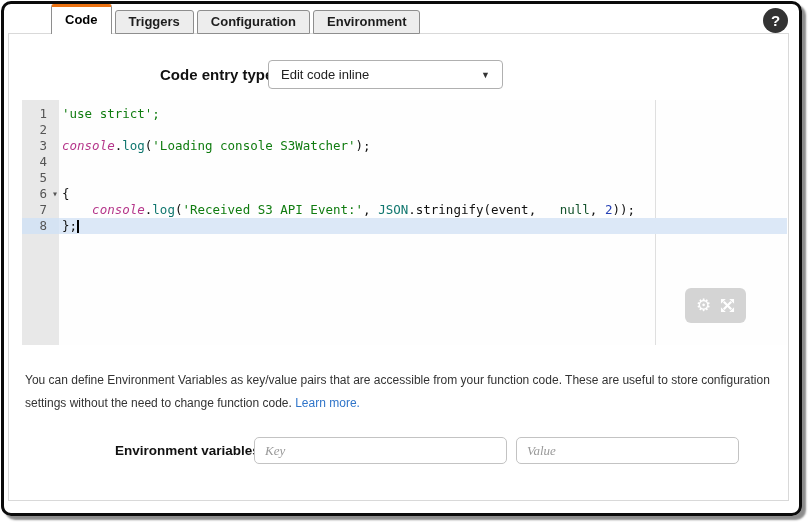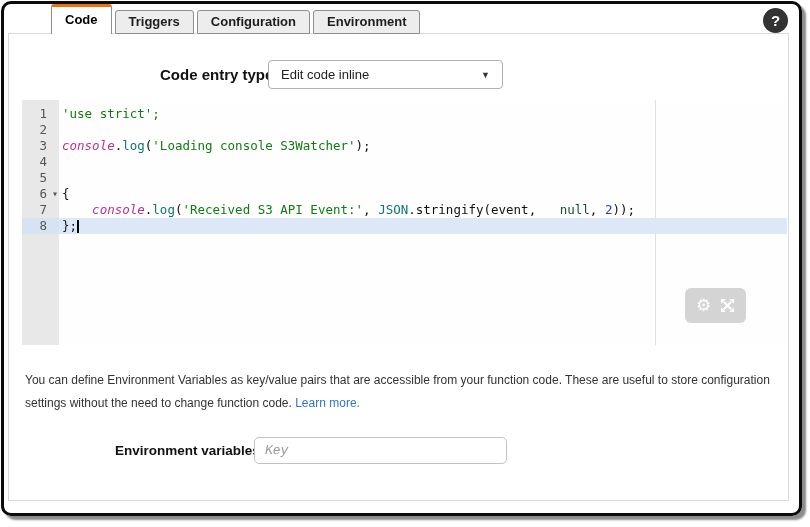--- a/index.html
+++ b/index.html
@@ -47,21 +47,21 @@
   .ed-btns{position:absolute;left:685px;top:288px;width:61px;height:35px;background:#d4d4d4;border-radius:6px;
            display:flex;align-items:center;justify-content:center;gap:9px;z-index:3;}
   .gear{color:#fff;font-size:17px;line-height:1;cursor:pointer;font-family:"DejaVu Sans",sans-serif;}
   .expand{cursor:pointer;display:flex;}
   
   .desc{position:absolute;left:25px;top:369px;width:758px;font-size:12px;line-height:23px;color:#333;}
   .desc a{color:#3075c9;text-decoration:none;cursor:pointer;}
   
   .env-label{position:absolute;left:115px;top:443px;font-size:13.5px;font-weight:bold;color:#111;}
   .env-input{position:absolute;top:437px;height:27px;border:1px solid #c3c3c3;border-radius:5px;
-             font-size:13px;padding:0 10px;color:#222;font-family:Liberation Mono, monospace;outline:none;}
+             font-size:13px;padding:0 10px;color:#222;font-family:Liberation Serif, serif;outline:none;}
   .env-input::placeholder{font-style:italic;color:#999;}
   #key-input{left:254px;width:253px;}
   #value-input{left:516px;width:223px;}
 </style>
 </head>
 <body>
 
 <div class="stage">
 
   <div class="tabs" id="tabs-row">
@@ -138,15 +138,16 @@
     </span>
   </div>
 
   <div class="desc">
     <span>You can define Environment Variables as key/value pairs that are accessible from your function code. These are useful to store configuration settings without the need to change function code. </span><a>Learn more.</a>
   </div>
 
   <div class="env-label">Environment variables</div>
 
   <input class="env-input" id="key-input" placeholder="Key" style="">
+  <input class="env-input" id="value-input" placeholder="Value" style="">
 
   <div class="frame"></div>
 </div>
 
 </body></html>

